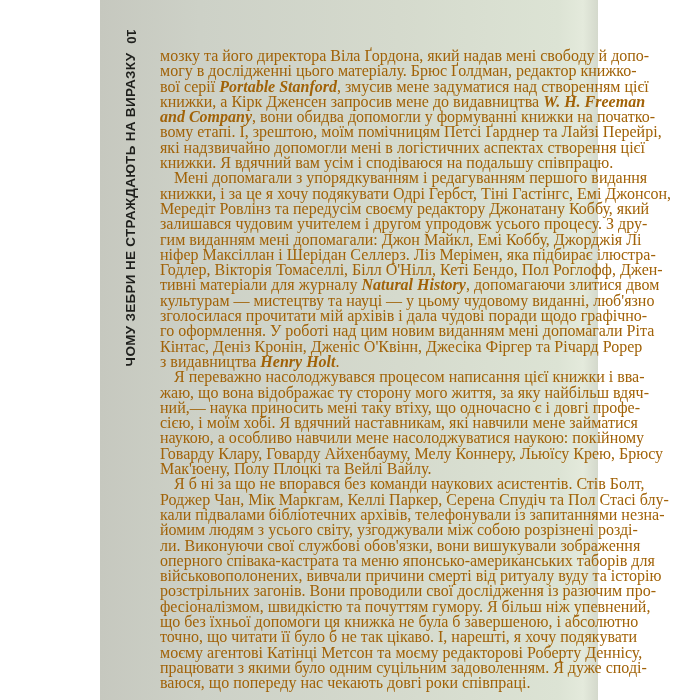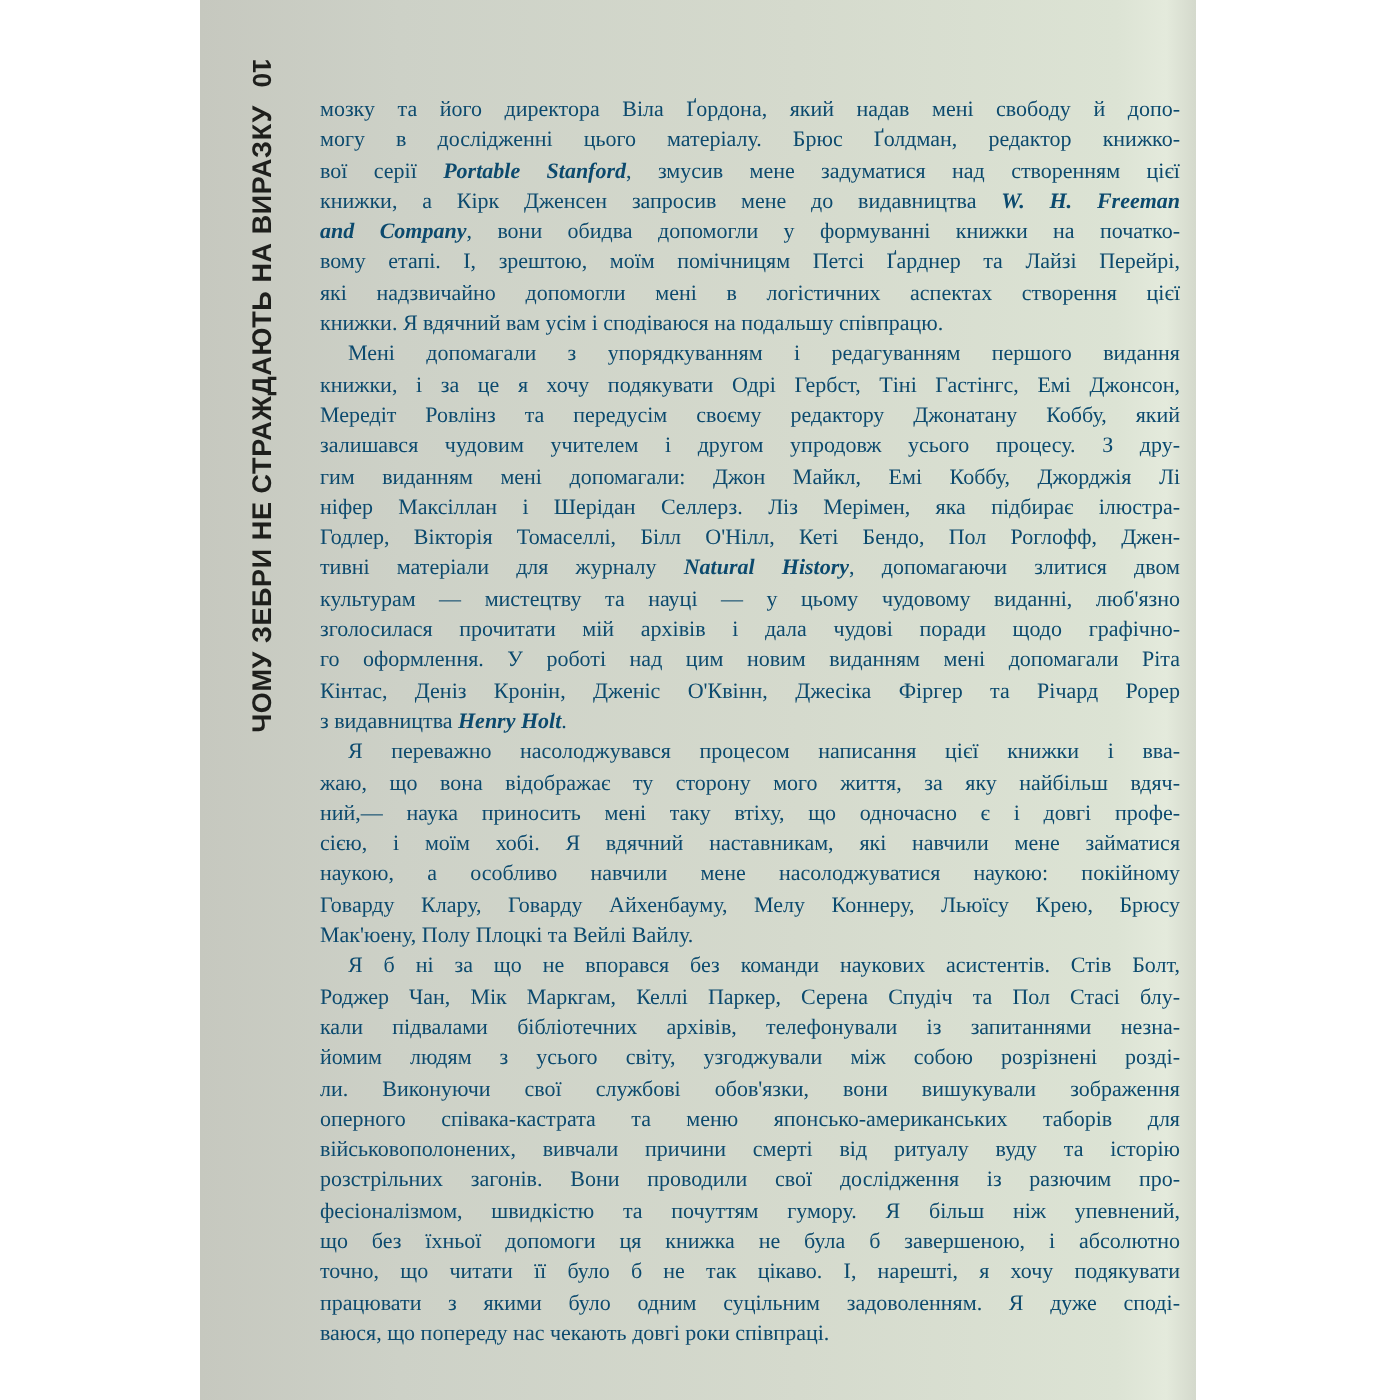--- a/index.html
+++ b/index.html
@@ -44,23 +44,23 @@
     transform-origin: left top;
     letter-spacing: 0.3px;
     transform: translate(0, 0) rotate(-90deg);
   }
   .text-block {
     position: absolute;
     left: 160px;
     top: 48px;
     width: 430px;
     font-family: "Liberation Serif", serif;
-    font-size: 11px;
+    font-size: 16px;
     line-height: 15.3px;
-    color: #0c4a6e;
+    color: #a16207;
   }
   .line {
     display: block;
     text-align: justify;
     text-align-last: justify;
     white-space: nowrap;
     height: 15.3px;
     overflow: visible;
   }
   .line.last {
@@ -115,15 +115,16 @@
     <div class="line">Роджер Чан, Мік Маркгам, Келлі Паркер, Серена Спудіч та Пол Стасі блу-</div>
     <div class="line">кали підвалами бібліотечних архівів, телефонували із запитаннями незна-</div>
     <div class="line">йомим людям з усього світу, узгоджували між собою розрізнені розді-</div>
     <div class="line">ли. Виконуючи свої службові обов'язки, вони вишукували зображення</div>
     <div class="line">оперного співака-кастрата та меню японсько-американських таборів для</div>
     <div class="line">військовополонених, вивчали причини смерті від ритуалу вуду та історію</div>
     <div class="line">розстрільних загонів. Вони проводили свої дослідження із разючим про-</div>
     <div class="line">фесіоналізмом, швидкістю та почуттям гумору. Я більш ніж упевнений,</div>
     <div class="line">що без їхньої допомоги ця книжка не була б завершеною, і абсолютно</div>
     <div class="line">точно, що читати її було б не так цікаво. І, нарешті, я хочу подякувати</div>
+    <div class="line">моєму агентові Катінці Метсон та моєму редакторові Роберту Деннісу,</div>
     <div class="line">працювати з якими було одним суцільним задоволенням. Я дуже споді-</div>
     <div class="line last">ваюся, що попереду нас чекають довгі роки співпраці.</div>
   </div>
 
 </body></html>

